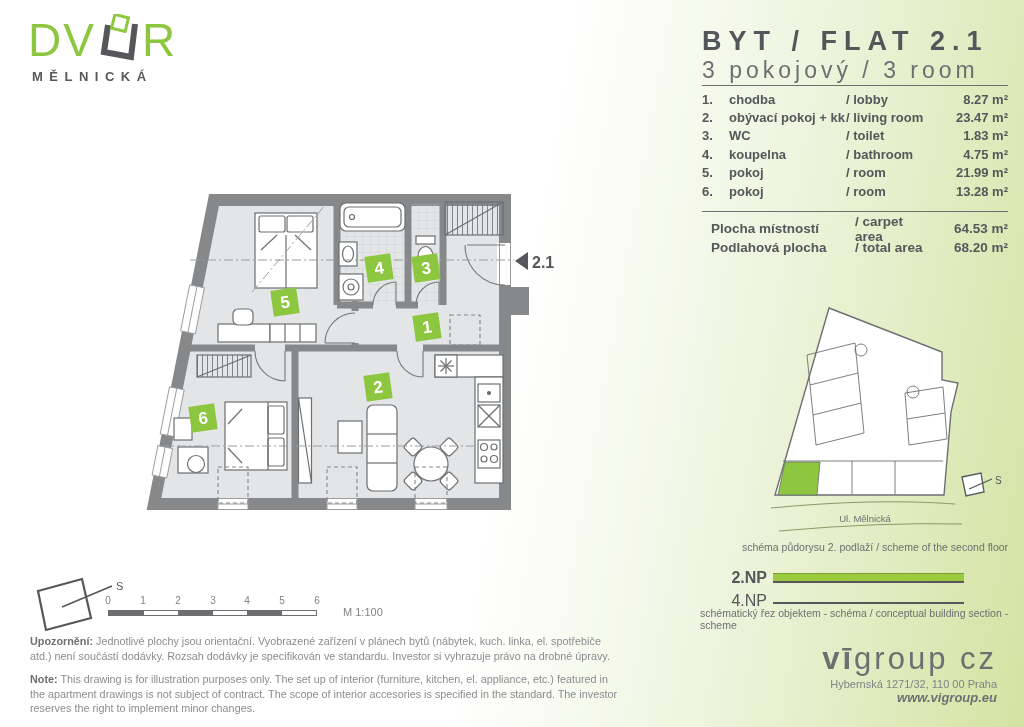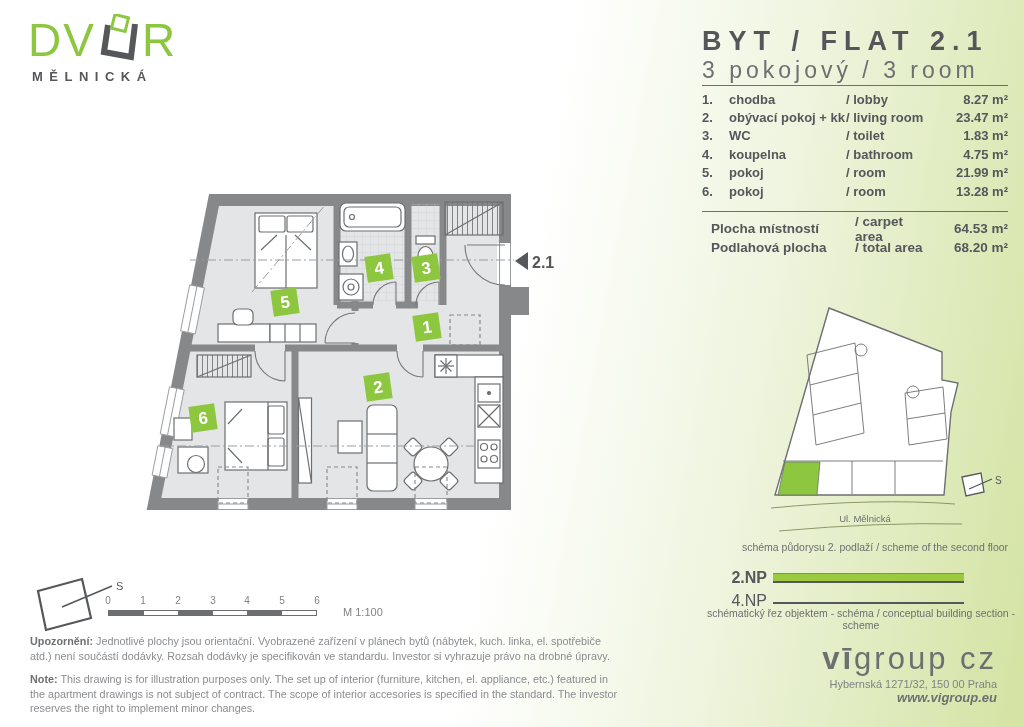--- a/index.html
+++ b/index.html
@@ -47,21 +47,21 @@
   .site { position:absolute; left:755px; top:293px; }
   .cap1 { position:absolute; left:728px; top:541px; width:294px; text-align:center;
           font-size:10.5px; color:#6d6f71; }
   .sect { position:absolute; left:731px; top:569px; width:290px; }
   .sect-row { display:flex; align-items:center; margin-bottom:5px; }
   .sect-lab { width:36px; text-align:right; margin-right:6px; font-size:16px; color:#55575b; }
   .sect-lab.b { font-weight:bold; }
   .bar2np { width:191px; height:10px; background:#9bca3e; border-top:1px solid #79a02c;
             border-bottom:2px solid #55575b; }
   .bar1np { width:191px; height:6px; border-bottom:2px solid #55575b; }
-  .cap2 { position:absolute; left:700px; top:607px; width:322px; text-align:center;
+  .cap2 { position:absolute; left:700px; top:607px; width:322px; 
           font-size:10.5px; color:#6d6f71; }
 
   
   .notes { position:absolute; left:30px; top:634px; width:592px; font-size:10.8px;
            line-height:14.5px; color:#8a8c8f; }
   .notes p + p { margin-top:9px; }
   .note-label { font-weight:bold; color:#6d6f71; }
 
   
   .vg { position:absolute; right:27px; top:643px; text-align:right; }
@@ -405,17 +405,17 @@
   </div>
   <div class="cap2">schématický řez objektem - schéma / conceptual building section - scheme</div>
 
   <div class="notes">
     <p><span class="note-label">Upozornění:</span> <span>Jednotlivé plochy jsou orientační. Vyobrazené zařízení v plánech bytů (nábytek, kuch. linka, el. spotřebiče atd.) není součástí dodávky. Rozsah dodávky je specifikován ve standardu. Investor si vyhrazuje právo na drobné úpravy.</span></p>
     <p><span class="note-label">Note:</span> <span>This drawing is for illustration purposes only. The set up of interior (furniture, kitchen, el. appliance, etc.) featured in the apartment drawings is not subject of contract. The scope of interior accesories is specified in the standard. The investor reserves the right to implement minor changes.</span></p>
   </div>
 
   <div class="vg">
     <div class="vg-logo"><span class="vg-v">v</span><span class="vg-i">ī</span><span>group cz</span></div>
-    <div class="vg-addr">Hybernská 1271/32, 150 00 Praha</div>
+    <div class="vg-addr">Hybernská 1271/32, 110 00 Praha</div>
     <div class="vg-web">www.vigroup.eu</div>
   </div>
 
 </div>
 
 </body></html>

